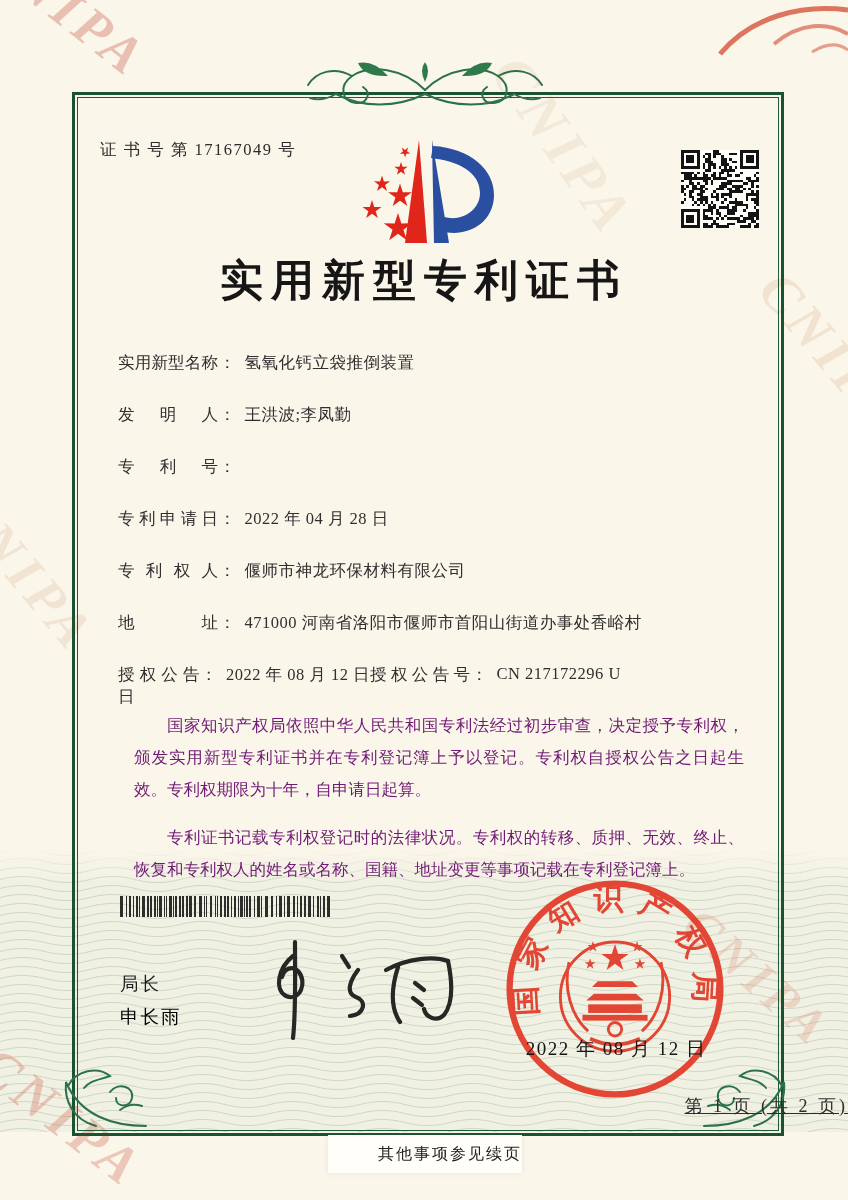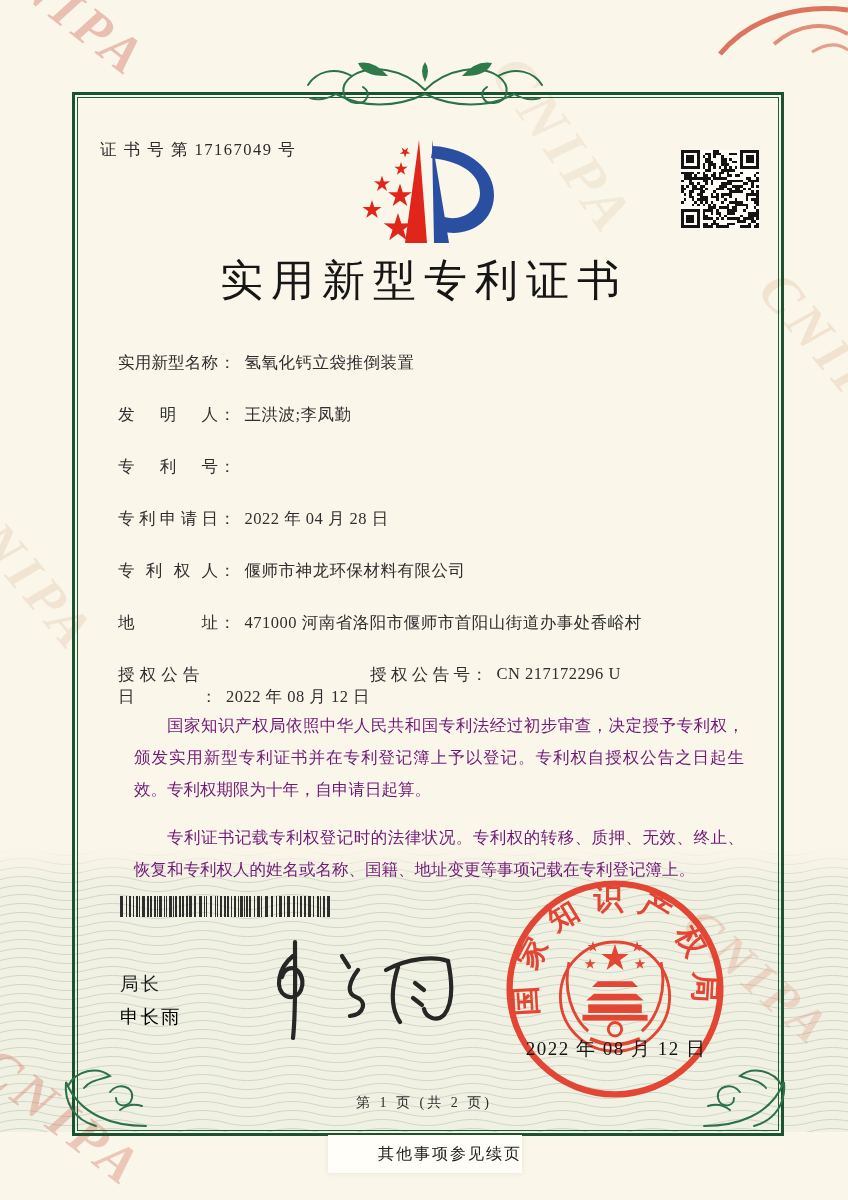--- a/index.html
+++ b/index.html
@@ -29,49 +29,49 @@
   .orn-bl{position:absolute;left:56px;top:1064px;width:92px;height:66px;z-index:3;}
   .orn-br{position:absolute;left:702px;top:1064px;width:92px;height:66px;z-index:3;transform:scaleX(-1);}
   .page-swirl{position:absolute;left:716px;top:0;width:132px;height:58px;z-index:1;}
 
   
   .cert-no{position:absolute;left:100px;top:139px;z-index:4;font-size:16.5px;
            letter-spacing:1.5px;color:#2b2b2b;}
   .logo{position:absolute;left:348px;top:136px;width:150px;height:118px;z-index:4;}
   .qr{position:absolute;left:681px;top:150px;width:78px;height:78px;z-index:4;}
   .title{position:absolute;left:0;right:0;top:252px;z-index:4;text-align:center;
-         font-size:43px;font-weight:400;letter-spacing:8px;color:#161616;}
+         font-size:43px;font-weight:700;letter-spacing:8px;color:#161616;}
 
   
   .fields{position:absolute;left:118px;top:352px;width:560px;z-index:4;}
   .frow{height:52px;font-size:16.5px;color:#2f2f2f;display:flex;align-items:flex-start;}
   .f-label{display:inline-block;width:100px;text-align:justify;text-align-last:justify;}
   .f-colon{margin:0 9px 0 1px;}
   .f-value{flex:1;letter-spacing:0.5px;white-space:nowrap;}
-  .frow.double .pair1{display:flex;width:252px;align-items:flex-end;}
+  .frow.double .pair1{display:flex;width:252px;}
   .frow.double .pair2{display:flex;justify-content:flex-end;}
   .frow.double .f-value{flex:none;}
 
   
   .bodytext{position:absolute;left:118px;top:694px;width:642px;z-index:4;}
   .bodytext p{margin:16px;font-size:16.5px;line-height:32px;text-align:justify;
               text-indent:2em;color:#701a75;}
 
   .barcode{position:absolute;left:119px;top:896px;width:218px;height:21px;z-index:4;opacity:.9;}
 
   .sig-title{position:absolute;left:120px;top:971px;z-index:4;font-size:18.5px;color:#1f1f1f;letter-spacing:2px;text-align:center;}
   .sig-name{position:absolute;left:120px;top:1004px;z-index:4;font-size:18.5px;color:#000000;letter-spacing:2px;}
   .signature{position:absolute;left:238px;top:936px;width:228px;height:114px;z-index:5;}
 
   .seal{position:absolute;left:500px;top:874px;width:230px;height:230px;z-index:5;opacity:.93;}
   .seal-date{position:absolute;left:505px;top:1036px;width:222px;z-index:6;text-align:center;
              font-size:19px;letter-spacing:1.5px;color:#141414;}
 
-  .pageinfo{position:absolute;left:0;right:0;top:1094px;z-index:4;text-align:center;
-            font-size:14px;letter-spacing:3px;color:#2d2d2d;}
+  .pageinfo{position:absolute;left:0;right:0;top:1094px;z-index:4;text-align:right;
+            font-size:18px;letter-spacing:3px;color:#2d2d2d;text-decoration:underline;}
   .note{position:absolute;left:328px;top:1135px;width:194px;height:38px;z-index:4;
         background:#fffef8;box-shadow:0 0 5px rgba(90,90,70,0.12);
         text-align:right;line-height:38px;font-size:16px;letter-spacing:2px;color:#222;}
 </style>
 </head>
 <body>
 
 <div id="page">
 
   <svg class="waves" viewBox="0 0 848 284">

